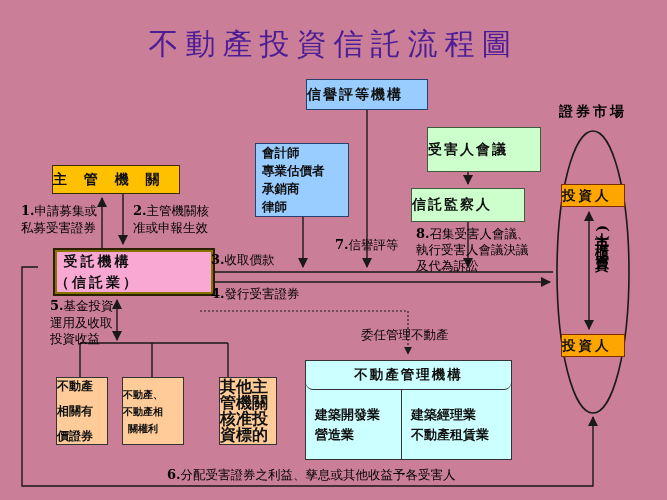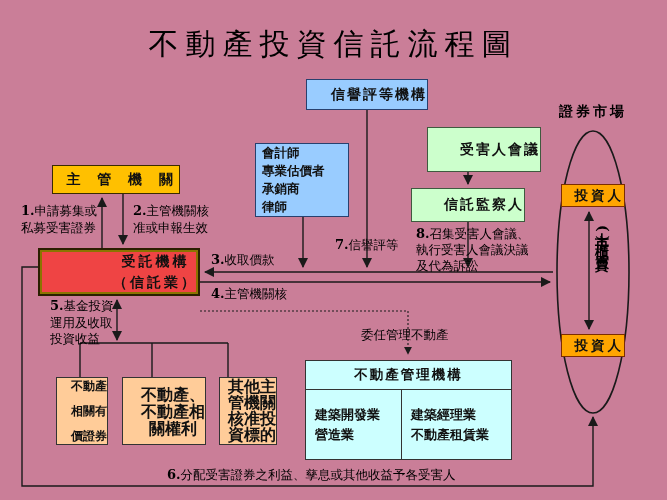--- a/index.html
+++ b/index.html
@@ -5,48 +5,48 @@
   html,body{margin:0;padding:0;}
   #canvas{
     position:relative; width:667px; height:500px;
     background:#ca7e98; overflow:hidden;
     font-family:"DejaVu Serif","Liberation Serif",serif;
     color:#111;
   }
   .title{
     position:absolute; left:0; right:0; top:24px;
     text-align:center; font-size:30px; letter-spacing:7px;
-    color:#000000; white-space:nowrap;
+    color:#4c1d95; white-space:nowrap;
   }
   svg.wires{position:absolute; left:0; top:0; z-index:1;}
   .box{
     position:absolute; z-index:2; box-sizing:border-box;
-    display:flex; align-items:center; justify-content:flex-end;
+    display:flex; align-items:center; justify-content:flex-start;
     text-align:center; white-space:pre-line;
   }
   .box span{white-space:pre-line;}
   .blue  {background:#99ccff; border:1px solid #28406e;}
   .green {background:#ccffcc; border:1px solid #3f5a3f;}
   .gold  {background:#ffc000; border:1px solid #3a2a00;}
-  .yellow{background:#ef4444; border:2px solid #2a1f00; box-shadow:inset 0 0 0 2px #8a7400;}
+  .yellow{background:#f9a8d4; border:2px solid #2a1f00; box-shadow:inset 0 0 0 2px #8a7400;margin-left:15px;}
   .peach {background:#ffcc99; border:1px solid #333;}
   .cyan  {background:#ccffff; border:1px solid #333;}
   .orange{background:#ffa500; border:1px solid #7c2d00;}
 
   #credit      {left:306px; top:79px;  width:122px; height:31px; font-size:14px; font-weight:600; letter-spacing:2px;}
   #profs       {left:255px; top:143px; width:94px;  height:74px; font-size:12.5px; font-weight:600; line-height:18px; justify-content:flex-start; text-align:left; padding-left:6px;}
   #meeting     {left:411px; top:127px; width:114px; height:45px; font-size:14px; font-weight:600; letter-spacing:2px;margin-left:16px;}
   #supervisor  {left:411px; top:188px; width:114px; height:34px; font-size:14px; font-weight:600; letter-spacing:2px;}
   #authority   {left:52px;  top:165px; width:128px; height:29px; font-size:14px; font-weight:700; letter-spacing:6px;}
   #trustee     {left:38px;  top:248px; width:162px; height:48px; font-size:14px; font-weight:700; line-height:21px; letter-spacing:3px;}
   #asset1      {left:56px;  top:377px; width:52px;  height:68px; font-size:12px; font-weight:600; line-height:25px;}
-  #asset2      {left:122px; top:377px; width:84px;  height:68px; font-size:16px; font-weight:600; line-height:17px;}
+  #asset2      {left:122px; top:377px; width:62px;  height:68px; font-size:10px; font-weight:600; line-height:17px;}
   #asset3      {left:199px; top:377px; width:58px;  height:68px; font-size:16px; font-weight:600; line-height:16px;margin-left:20px;}
   #pm          {left:305px; top:360px; width:207px; height:100px; flex-direction:column; align-items:stretch; padding:0;}
-  #pm .pm-head {height:28px; border-bottom:1px solid #333; display:flex; align-items:center; justify-content:center; font-size:13.5px; font-weight:700; letter-spacing:2px;}
+  #pm .pm-head {height:28px; border-bottom:1px solid #333; display:flex; align-items:center; justify-content:center; font-size:13.5px; font-weight:700; letter-spacing:2px;border-radius:7px;}
   #pm .pm-body {flex:1; display:flex;}
   #pm .pm-cell {display:flex; align-items:center; font-size:13px; font-weight:700; line-height:20px; padding-left:9px; white-space:pre-line; text-align:left;}
   #pm .c1{width:86px; border-right:1px solid #333;}
   #pm .c2{flex:1;}
   #inv-top     {left:561px; top:184px; width:64px; height:23px; font-size:13.5px; font-weight:700; letter-spacing:3px;}
   #inv-bottom  {left:561px; top:334px; width:64px; height:23px; font-size:13.5px; font-weight:700; letter-spacing:3px;}
 
   .label{
     position:absolute; z-index:2; font-size:12.5px; line-height:16.5px;
     white-space:pre-line; color:#000000;
@@ -184,21 +184,21 @@
   <div class="label" id="l-entrust">委任管理不動產</div>
 
   <div class="label" id="l1"><span class="num">1.</span><span>申請募集或
 私募受害證券</span></div>
 
   <div class="label" id="l2"><span class="num">2.</span><span>主管機關核
 准或申報生效</span></div>
 
   <div class="label" id="l3"><span class="num">3.</span><span>收取價款</span></div>
 
-  <div class="label" id="l4"><span class="num">4.</span><span>主管機關核</span></div>
+  <div class="label" id="l4"><span class="num">4.</span><span>發行受害證券</span></div>
 
   <div class="label" id="l5"><span class="num">5.</span><span>基金投資
 運用及收取
 投資收益</span></div>
 
   <div class="label" id="l6"><span class="num">6.</span><span>分配受害證券之利益、孳息或其他收益予各受害人</span></div>
 
   <div class="label" id="l7"><span class="num">7.</span><span>信譽評等</span></div>
 
   <div class="label" id="l8"><span class="num">8.</span><span>召集受害人會議、

